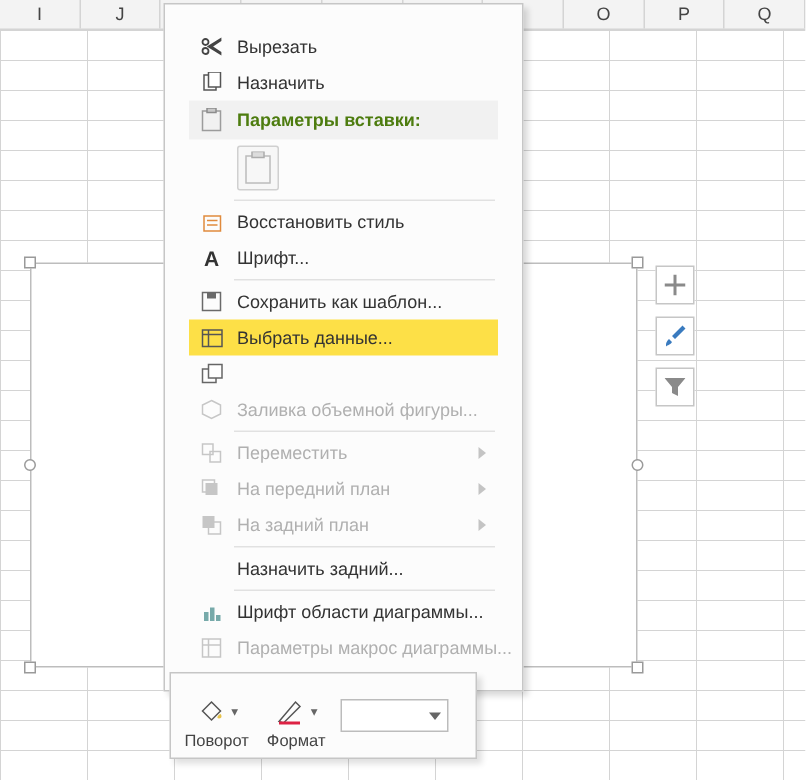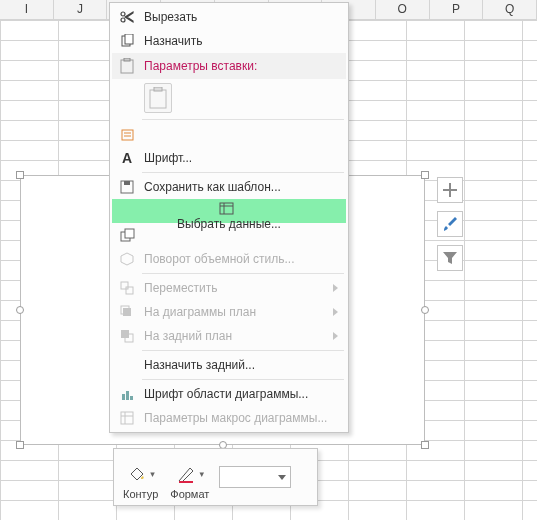--- a/index.html
+++ b/index.html
@@ -77,39 +77,38 @@
     color: #797979;
   }
   
   .ctx-menu {
     position: absolute;
     left: 109px; top: 2px;
     width: 240px;
     background: #fcfcfc;
     border: 1px solid #c6c6c6;
     box-shadow: 3px 3px 4px rgba(0,0,0,0.15);
-    padding: 2px;
+    padding: 16px;
   }
   .ctx-item {
     display: flex;
     align-items: center;
     height: 24px;
     padding: 0 4px;
     color: #333;
     position: relative;
   }
   .ctx-item.header {
     background: #f1f1f1;
-    font-weight: normal;
-    color: #be185d;
+    font-weight: bold;
+    color: #4d7c0f;
     height: 26px;
   }
   .ctx-item.highlight {
-    background: #86efac;
-    flex-direction: column;
+    background: #fde047;
   }
   .ctx-item.disabled { color: #b0b0b0; }
   .ctx-ico {
     width: 22px; height: 18px;
     display: flex; align-items:center; justify-content:center;
     margin-right: 6px;
     color: #5c5c5c;
     flex-shrink: 0;
   }
   .ctx-item.disabled .ctx-ico { color: #c2c2c2; }
@@ -248,20 +247,21 @@
 
   <div class="ctx-sep"></div>
 
   <div class="ctx-item">
     <span class="ctx-ico">
       <svg width="15" height="15" viewBox="0 0 15 15">
           <rect x="2" y="3" width="11" height="10" fill="none" stroke="#e08a3c"></rect>
           <path d="M4 6h7M4 9h7" stroke="#e08a3c"></path>
         </svg>
     </span>
+    <span class="ctx-label">Восстановить стиль</span>
   </div>
 
   <div class="ctx-item">
     <span class="ctx-ico" style="font-weight:bold;font-size:14px;color:#333;">A</span>
     <span class="ctx-label">Шрифт...</span>
   </div>
 
   <div class="ctx-sep"></div>
 
 
@@ -293,21 +293,21 @@
         </svg>
     </span>
   </div>
 
   <div class="ctx-item disabled">
     <span class="ctx-ico">
       <svg width="14" height="14" viewBox="0 0 14 14">
           <path d="M7 1l6 3v6l-6 3-6-3V4z" fill="none" stroke="#c6c6c6"></path>
         </svg>
     </span>
-    <span class="ctx-label">Поворот объемной стиль...</span>
+    <span class="ctx-label">Заливка объемной фигуры...</span>
   </div>
 
   <div class="ctx-sep"></div>
 
   <div class="ctx-item disabled">
     <span class="ctx-ico">
       <svg width="14" height="14" viewBox="0 0 14 14">
           <rect x="1" y="1" width="7" height="7" fill="none" stroke="#c6c6c6"></rect>
           <rect x="6" y="6" width="7" height="7" fill="none" stroke="#c6c6c6"></rect>
         </svg>
@@ -316,21 +316,21 @@
     <span class="ctx-sub"></span>
   </div>
 
   <div class="ctx-item disabled">
     <span class="ctx-ico">
       <svg width="14" height="14" viewBox="0 0 14 14">
           <rect x="3" y="3" width="8" height="8" fill="#c6c6c6"></rect>
           <rect x="1" y="1" width="8" height="8" fill="none" stroke="#c6c6c6"></rect>
         </svg>
     </span>
-    <span class="ctx-label">На диаграммы план</span>
+    <span class="ctx-label">На передний план</span>
     <span class="ctx-sub"></span>
   </div>
 
   <div class="ctx-item disabled">
     <span class="ctx-ico">
       <svg width="14" height="14" viewBox="0 0 14 14">
           <rect x="1" y="1" width="8" height="8" fill="#c6c6c6"></rect>
           <rect x="5" y="5" width="8" height="8" fill="none" stroke="#c6c6c6"></rect>
         </svg>
     </span>
@@ -371,21 +371,21 @@
 
 <div class="mini-tb">
   <div class="mini-grp">
     <div class="mini-ico">
       <svg width="22" height="20" viewBox="0 0 22 20">
           <path d="M5 10l6-6 6 6-6 6z" fill="none" stroke="#555"></path>
           <path d="M17 12c1 1 1 3-1 3s-1-2 1-3z" fill="#e6c24a"></path>
         </svg>
         <span class="mini-drop">▾</span>
     </div>
-    <span>Контур</span>
+    <span>Поворот</span>
   </div>
   <div class="mini-grp">
     <div class="mini-ico">
       <svg width="22" height="20" viewBox="0 0 22 20">
           <path d="M3 17L14 4l3 3L6 18z" fill="none" stroke="#555"></path>
           <rect x="3" y="17" width="14" height="2" fill="#d24"></rect>
         </svg>
         <span class="mini-drop">▾</span>
     </div>
     <span>Формат</span>

